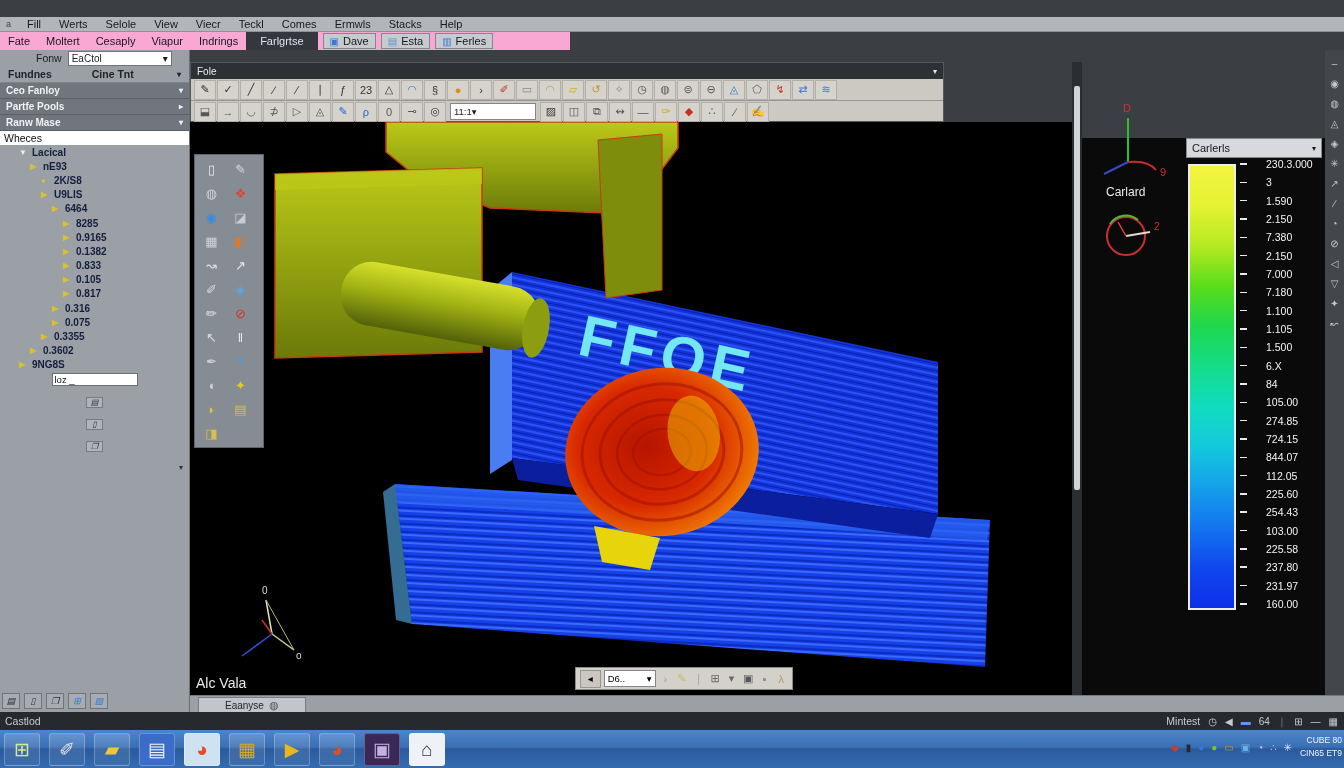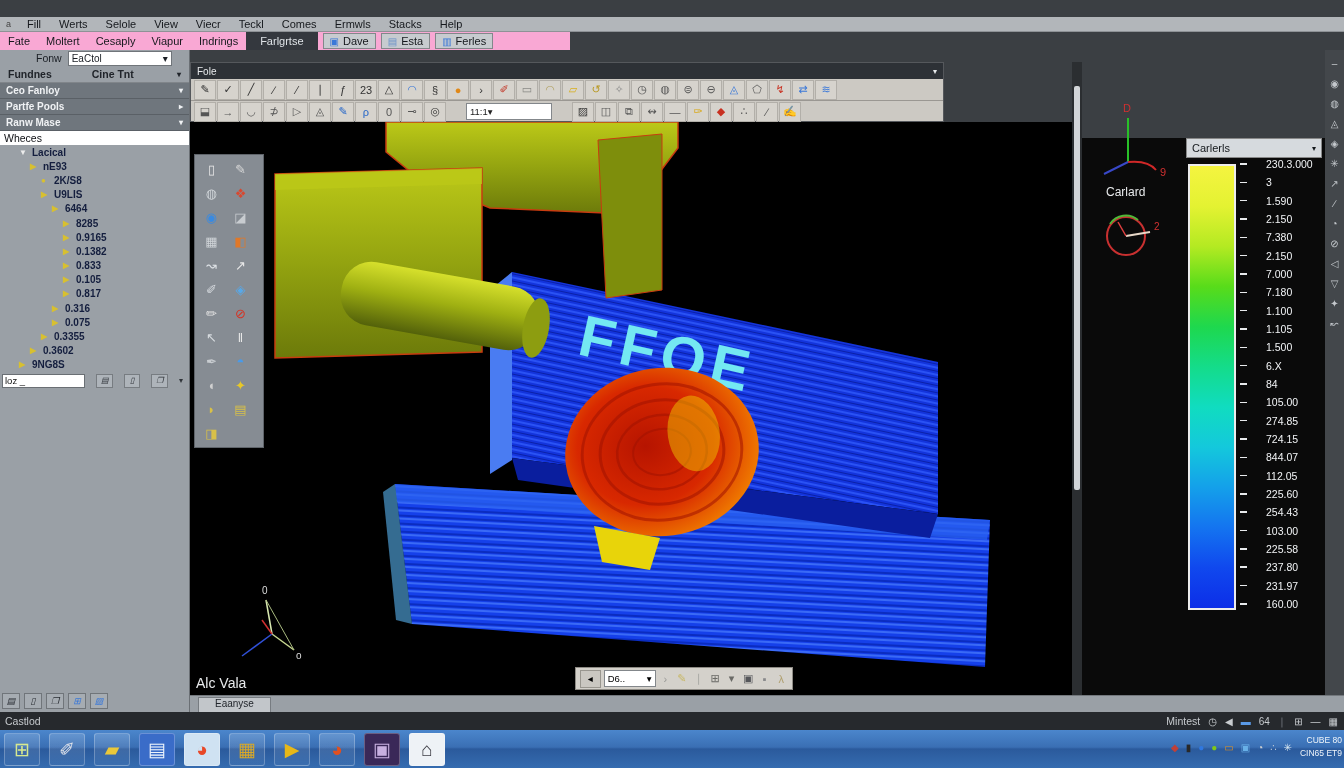--- a/index.html
+++ b/index.html
@@ -28,37 +28,37 @@
   .fmt-row{height:16px;font-size:10.5px;color:#1a1e24;padding-left:36px;gap:6px;}
   .fmt-select{background:#fff;border:1px solid #70757a;width:96px;height:13px;font-size:10px;
      display:flex;align-items:center;justify-content:space-between;padding:0 3px;}
   .sb-tabs{height:16px;font-size:10.5px;font-weight:bold;color:#20242a;padding:0 8px;gap:40px;border-bottom:1px solid #80858a;}
   .sb-section{height:15px;background:#6f767d;border-bottom:1px solid #5a6066;color:#f0f2f4;
      font-size:10px;font-weight:bold;padding:0 6px;display:flex;align-items:center;justify-content:space-between;}
   .sb-sel{height:14px;background:#fff;color:#0c0e12;font-size:10.5px;display:flex;align-items:center;padding-left:4px;}
   .tree{font-size:10px;font-weight:bold;color:#141e3e;}
   .tree-item{height:14.2px;display:flex;align-items:center;gap:4px;padding-left:calc(8px + var(--lvl)*11px);}
   .tree-item i{font-style:normal;font-size:8px;width:9px;}
-  .sb-footer{height:15px;gap:11px;padding:1px 2px;}
+  .sb-footer{height:15px;gap:11px;padding:1px 2px;flex-direction:column;}
   .sb-input{background:#fff;border:1px solid #6a6f74;width:80px;height:12px;font-size:9.5px;padding:0 2px;color:#111;}
   .mini-btn{width:15px;height:12px;background:#aeb4ba;border:1px solid #777c81;font-size:8px;
      display:flex;align-items:center;justify-content:center;color:#2a2e34;}
   .sb-bottom{left:2px;top:643px;gap:4px;}
   .sq-btn{width:16px;height:14px;background:#a6acb2;border:1px solid #70757a;font-size:9px;
      display:flex;align-items:center;justify-content:center;}
   
   .fole{left:190px;top:62px;width:754px;height:60px;background:#ccc9c3;border:1px solid #55585c;box-sizing:border-box;}
   .fole-title{height:16px;background:#2d3136;color:#e8eaec;font-size:10px;display:flex;align-items:center;
       justify-content:space-between;padding:0 6px;}
   .tb-row{height:21px;display:flex;align-items:center;padding-left:3px;gap:1px;border-bottom:1px solid #9a9792;}
   .tb-icon{width:20px;height:18px;display:flex;align-items:center;justify-content:center;background:#d6d3cd;
       border:1px solid #b2afa9;font-size:11px;cursor:default;}
   .tb-icon i{font-style:normal;}
   .tb-combo{background:#fff;border:1px solid #83878b;height:15px;font-size:9.5px;display:flex;align-items:center;
-      padding:0 3px;margin:0 19px;color:#222;}
+      padding:0 3px;margin:0 3px;color:#222;}
   
   .viewport{left:190px;top:122px;width:882px;height:573px;background:#000;}
   .palette{left:4px;top:32px;width:62px;background:#868c93;border:1px solid #5f646a;
      display:grid;grid-template-columns:27px 27px;gap:2px;padding:3px;box-sizing:content-box;}
   .pal-icon{width:27px;height:22px;display:flex;align-items:center;justify-content:center;font-size:13px;}
   .vp-label{color:#e8eaec;font-size:14px;}
   .navbar{left:385px;top:545px;width:218px;height:23px;background:#d4d1cb;border:1px solid #8e8b85;
      display:flex;align-items:center;gap:3px;padding:0 4px;box-sizing:border-box;}
   .nav-btn{width:22px;height:16px;background:#cac7c1;border:1px solid #99968f;font-size:10px;
      display:flex;align-items:center;justify-content:center;}
@@ -77,21 +77,21 @@
   .colorbar{left:2px;top:26px;width:44px;height:442px;border:2px solid #ececec;}
   .ticks{left:54px;top:20px;width:88px;height:452px;display:flex;flex-direction:column;justify-content:space-between;}
   .tick{display:flex;align-items:center;gap:19px;color:#f2f4f6;font-size:10.5px;}
   .tick-dash{width:7px;height:1.5px;background:#e8eaec;}
   .rstrip{left:243px;top:0px;width:19px;height:662px;background:#43474b;display:flex;flex-direction:column;
      align-items:center;padding-top:8px;gap:9px;box-sizing:border-box;}
   .rstrip i{font-style:normal;font-size:10px;color:#c4c8cc;}
   
   .statusrow{left:190px;top:695px;width:1154px;height:17px;background:#9aa0a6;border-top:1px solid #73787d;}
   .an-tab{left:8px;top:1px;height:15px;background:#c2c6ca;border:1px solid #777c81;font-size:10px;color:#22262c;
-     display:flex;align-items:center;gap:5px;padding:0 16px;flex-direction:column;}
+     display:flex;align-items:center;gap:5px;padding:0 26px;}
   .darkrow{left:0;top:712px;width:1344px;height:18px;background:#26292d;color:#c6cace;font-size:10.5px;}
   .dr-right{position:absolute;right:6px;top:0;height:18px;display:flex;align-items:center;gap:8px;}
   .dr-right i{font-style:normal;font-size:10px;}
   
   .taskbar{left:0;top:730px;width:1344px;height:38px;
      background:linear-gradient(#4b86cc 0%,#3a6fb4 45%,#2b5a9c 50%,#356cb0 100%);}
   .tb-apps{left:4px;top:3px;gap:9px;}
   .app-btn{width:34px;height:31px;border-radius:3px;display:flex;align-items:center;justify-content:center;
      font-size:19px;background:linear-gradient(rgba(255,255,255,.16),rgba(255,255,255,.03));
      border:1px solid rgba(255,255,255,.25);}

